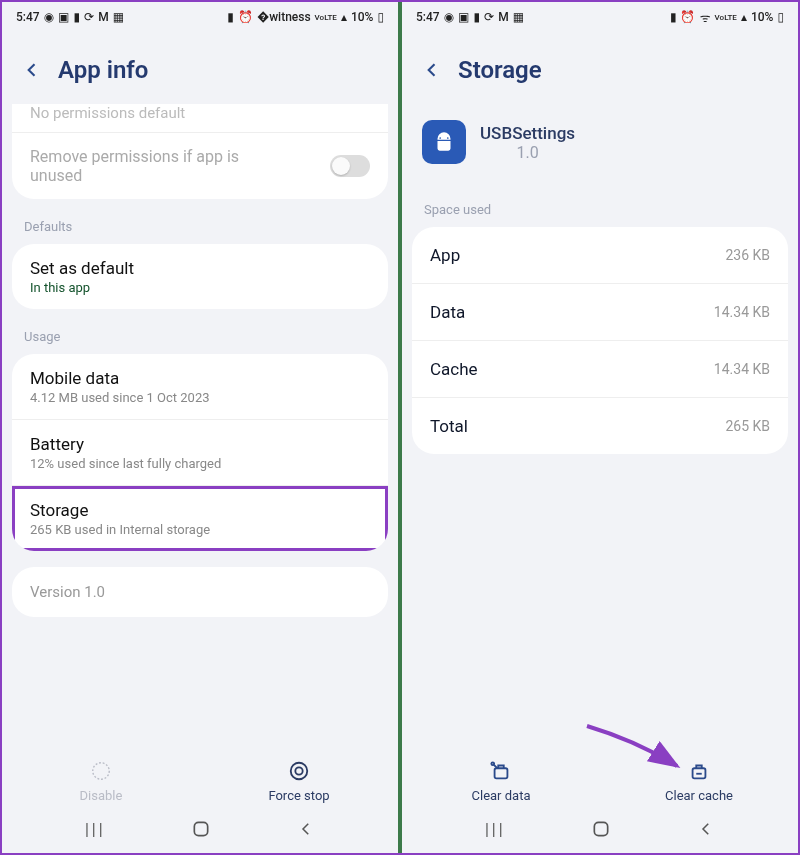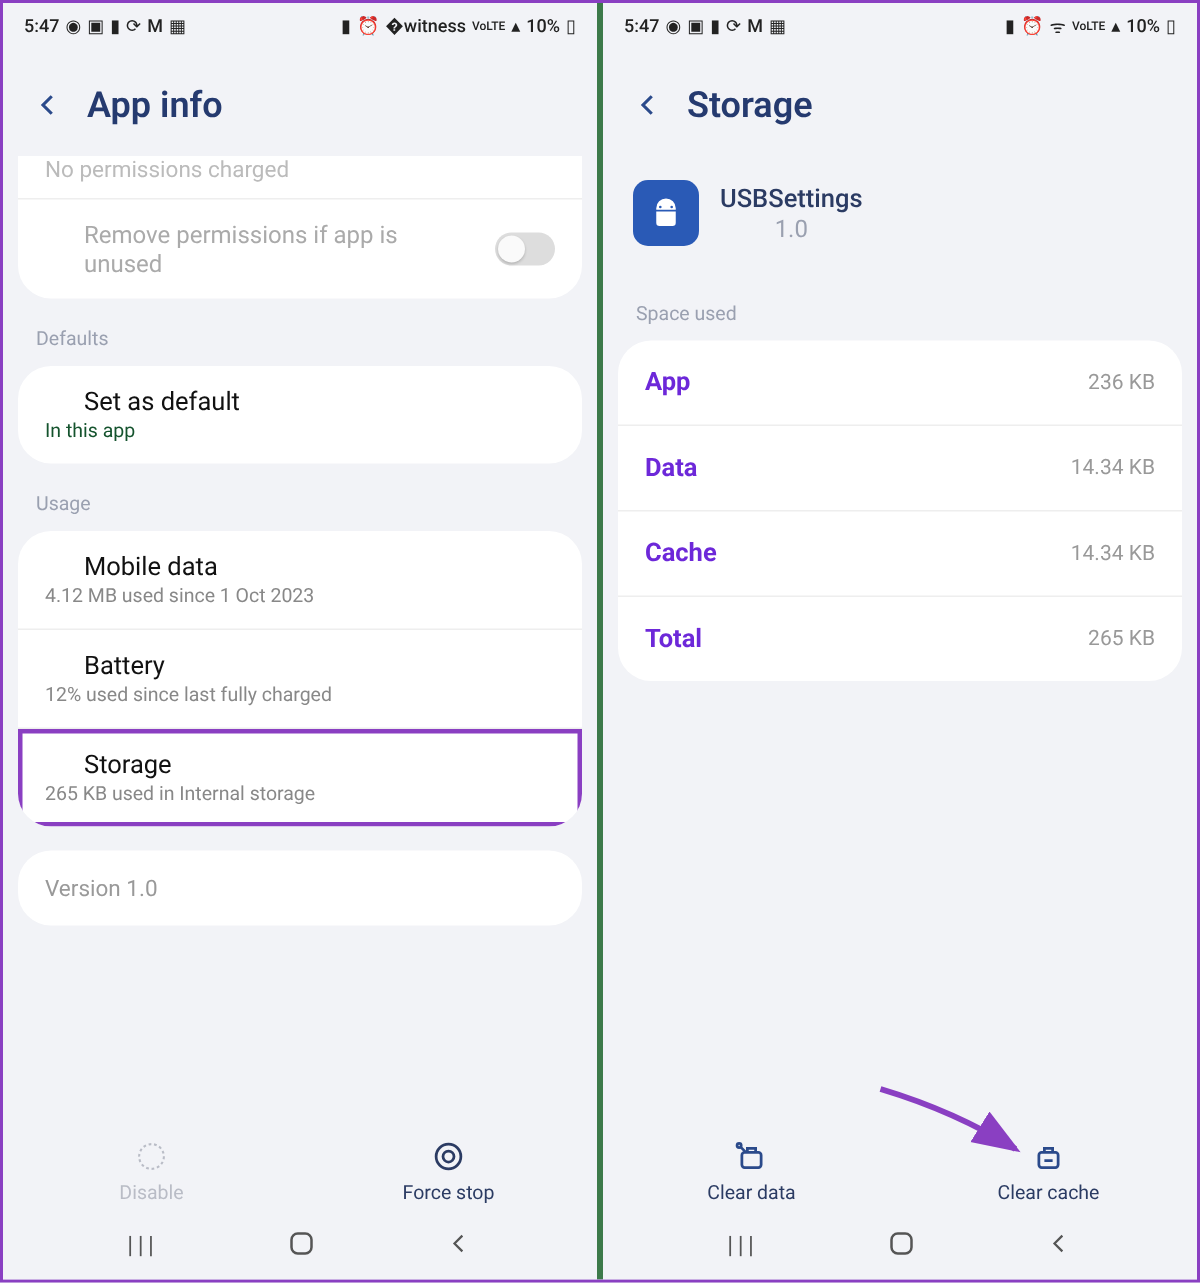--- a/index.html
+++ b/index.html
@@ -14,21 +14,21 @@
 
   
   .header { display: flex; align-items: center; gap: 16px; padding: 24px 20px 20px; }
   .back-arrow { color: #2b4a8b; }
   .header-title { font-size: 24px; font-weight: 600; color: #253a6f; }
 
   
   .card { background: #fff; border-radius: 22px; margin: 0 10px 16px; overflow: hidden; }
   .row { padding: 14px 18px; border-bottom: 1px solid #eee; }
   .row:last-child { border-bottom: none; }
-  .row-title { font-size: 17px; color: #111; margin-left: 26px; }
+  .row-title { font-size: 17px; color: #111; }
   .row-sub { font-size: 13px; color: #888; margin-top: 2px; }
   .row-sub.link { color: #14532d; }
   .row.faded .row-title { color: #aaa; font-size: 16px; }
   .row.with-toggle { display: flex; justify-content: space-between; align-items: center; }
   .toggle { width: 40px; height: 22px; background: #ddd; border-radius: 11px; position: relative; }
   .toggle::after { content:''; position: absolute; width: 18px; height: 18px; background: #fafafa; border-radius: 50%; top: 2px; left: 2px; box-shadow: 0 1px 2px rgba(0,0,0,.2);}
   .section-label { font-size: 13px; color: #9aa0b0; padding: 4px 22px 10px; }
 
   .highlight { outline: 3px solid #8a3fc2; outline-offset: -3px; }
 
@@ -44,21 +44,21 @@
   .navbar span { color: #555; }
 
   
   .app-row { display: flex; align-items: center; gap: 14px; padding: 16px 20px 10px; text-align: center; }
   .app-icon { width: 44px; height: 44px; background: #2a5ab6; border-radius: 10px; display: flex; align-items: center; justify-content: center; }
   .app-name { font-size: 17px; font-weight: 500; color: #2b3b63; }
   .app-ver { font-size: 16px; color: #9aa0b0; }
 
   .storage-row { display: flex; justify-content: space-between; align-items: center; padding: 18px 18px; border-bottom: 1px solid #eee; }
   .storage-row:last-child { border-bottom: none; }
-  .storage-label { font-size: 17px; color: #6d28d9; font-weight: bold; }
+  .storage-label { font-size: 17px; color: #0f172a; }
   .storage-val { font-size: 14px; color: #999; }
 
   .truncated-top { border-radius: 0 0 22px 22px; margin-top: 0; }
   .truncated-text { color: #bbb; font-size: 15px; padding: 0 18px 0; }
 
   
   .arrow-anno { position: absolute; pointer-events: none; }
 </style>
 </head>
 <body>
@@ -86,21 +86,21 @@
   </div>
 
   <div class="header">
     <svg class="back-arrow" width="20" height="20" viewBox="0 0 24 24" fill="none" stroke="#2b4a8b" stroke-width="2.5">
         <path d="M15 5l-7 7 7 7"></path>
       </svg>
     <div class="header-title">App info</div>
   </div>
 
   <div class="card truncated-top">
-    <div class="truncated-text" style="border-bottom:1px solid #eee; padding-bottom:10px;">No permissions charged</div>
+    <div class="truncated-text" style="border-bottom:1px solid #eee; padding-bottom:10px;">No permissions default</div>
     <div class="row faded with-toggle">
       <div class="row-title" style="max-width:260px">Remove permissions if app is unused</div>
       <div class="toggle"></div>
     </div>
   </div>
 
   <div class="section-label">Defaults</div>
   <div class="card">
     <div class="row">
       <div class="row-title">Set as default</div>

